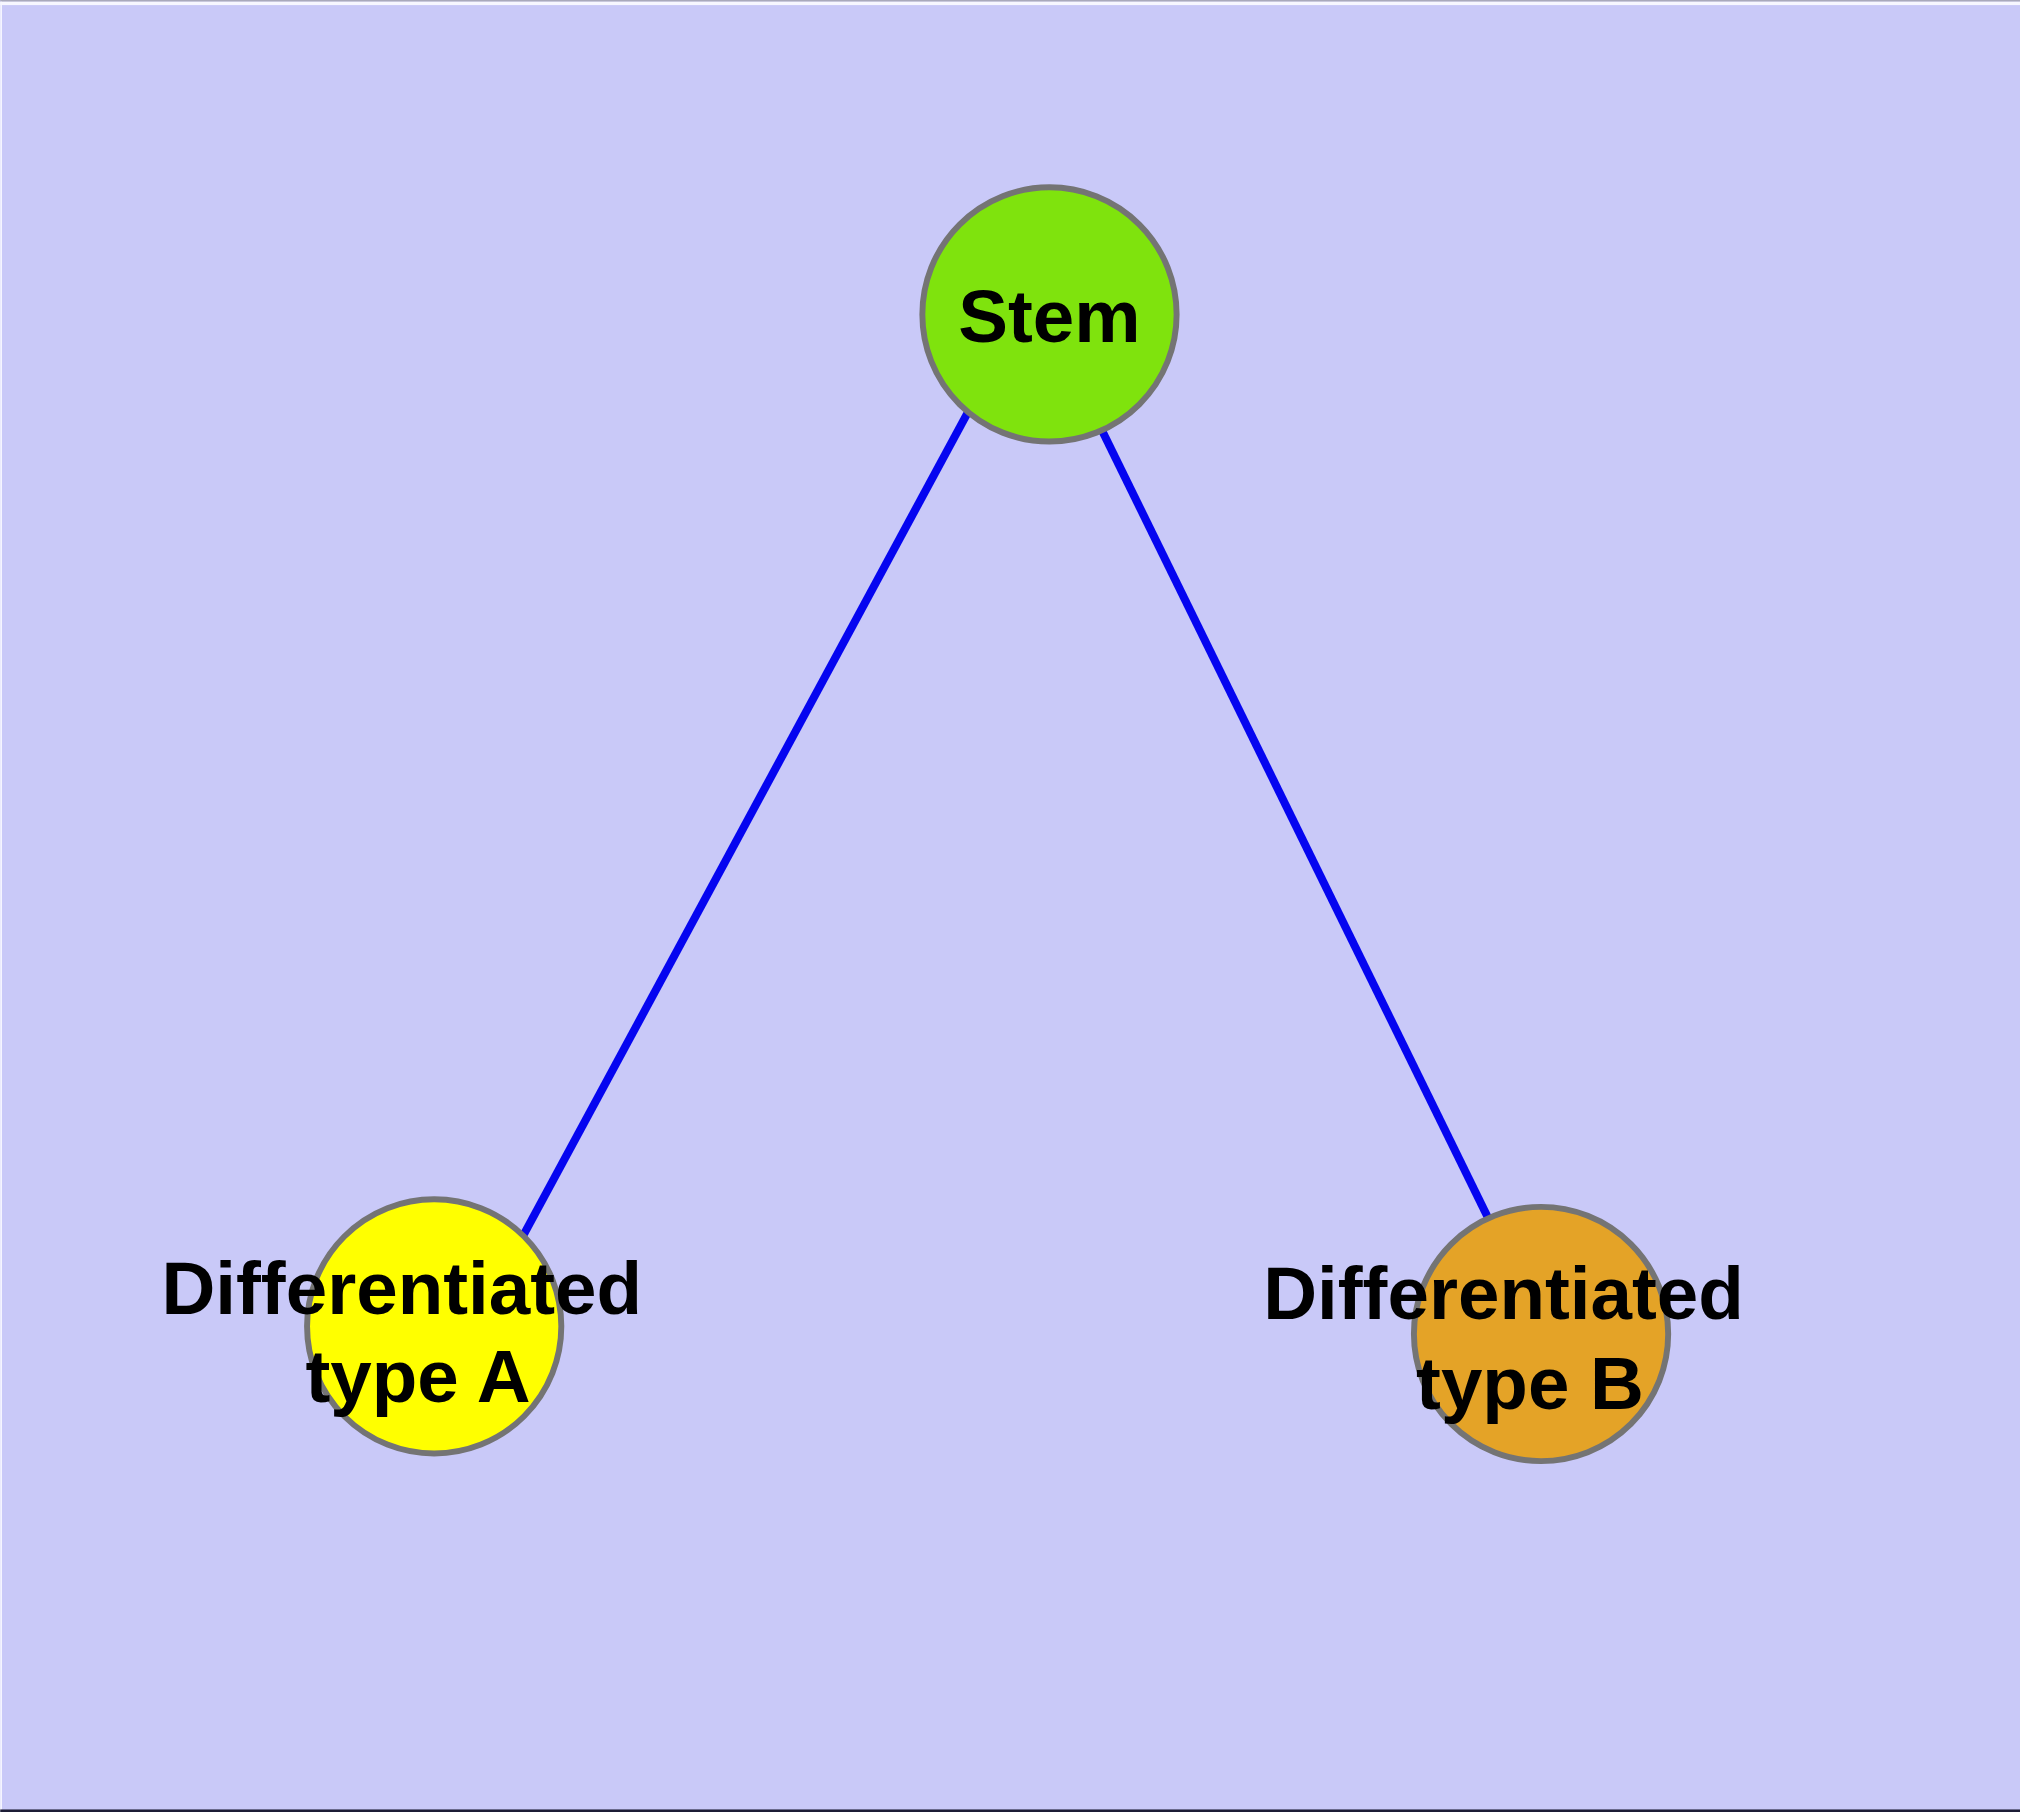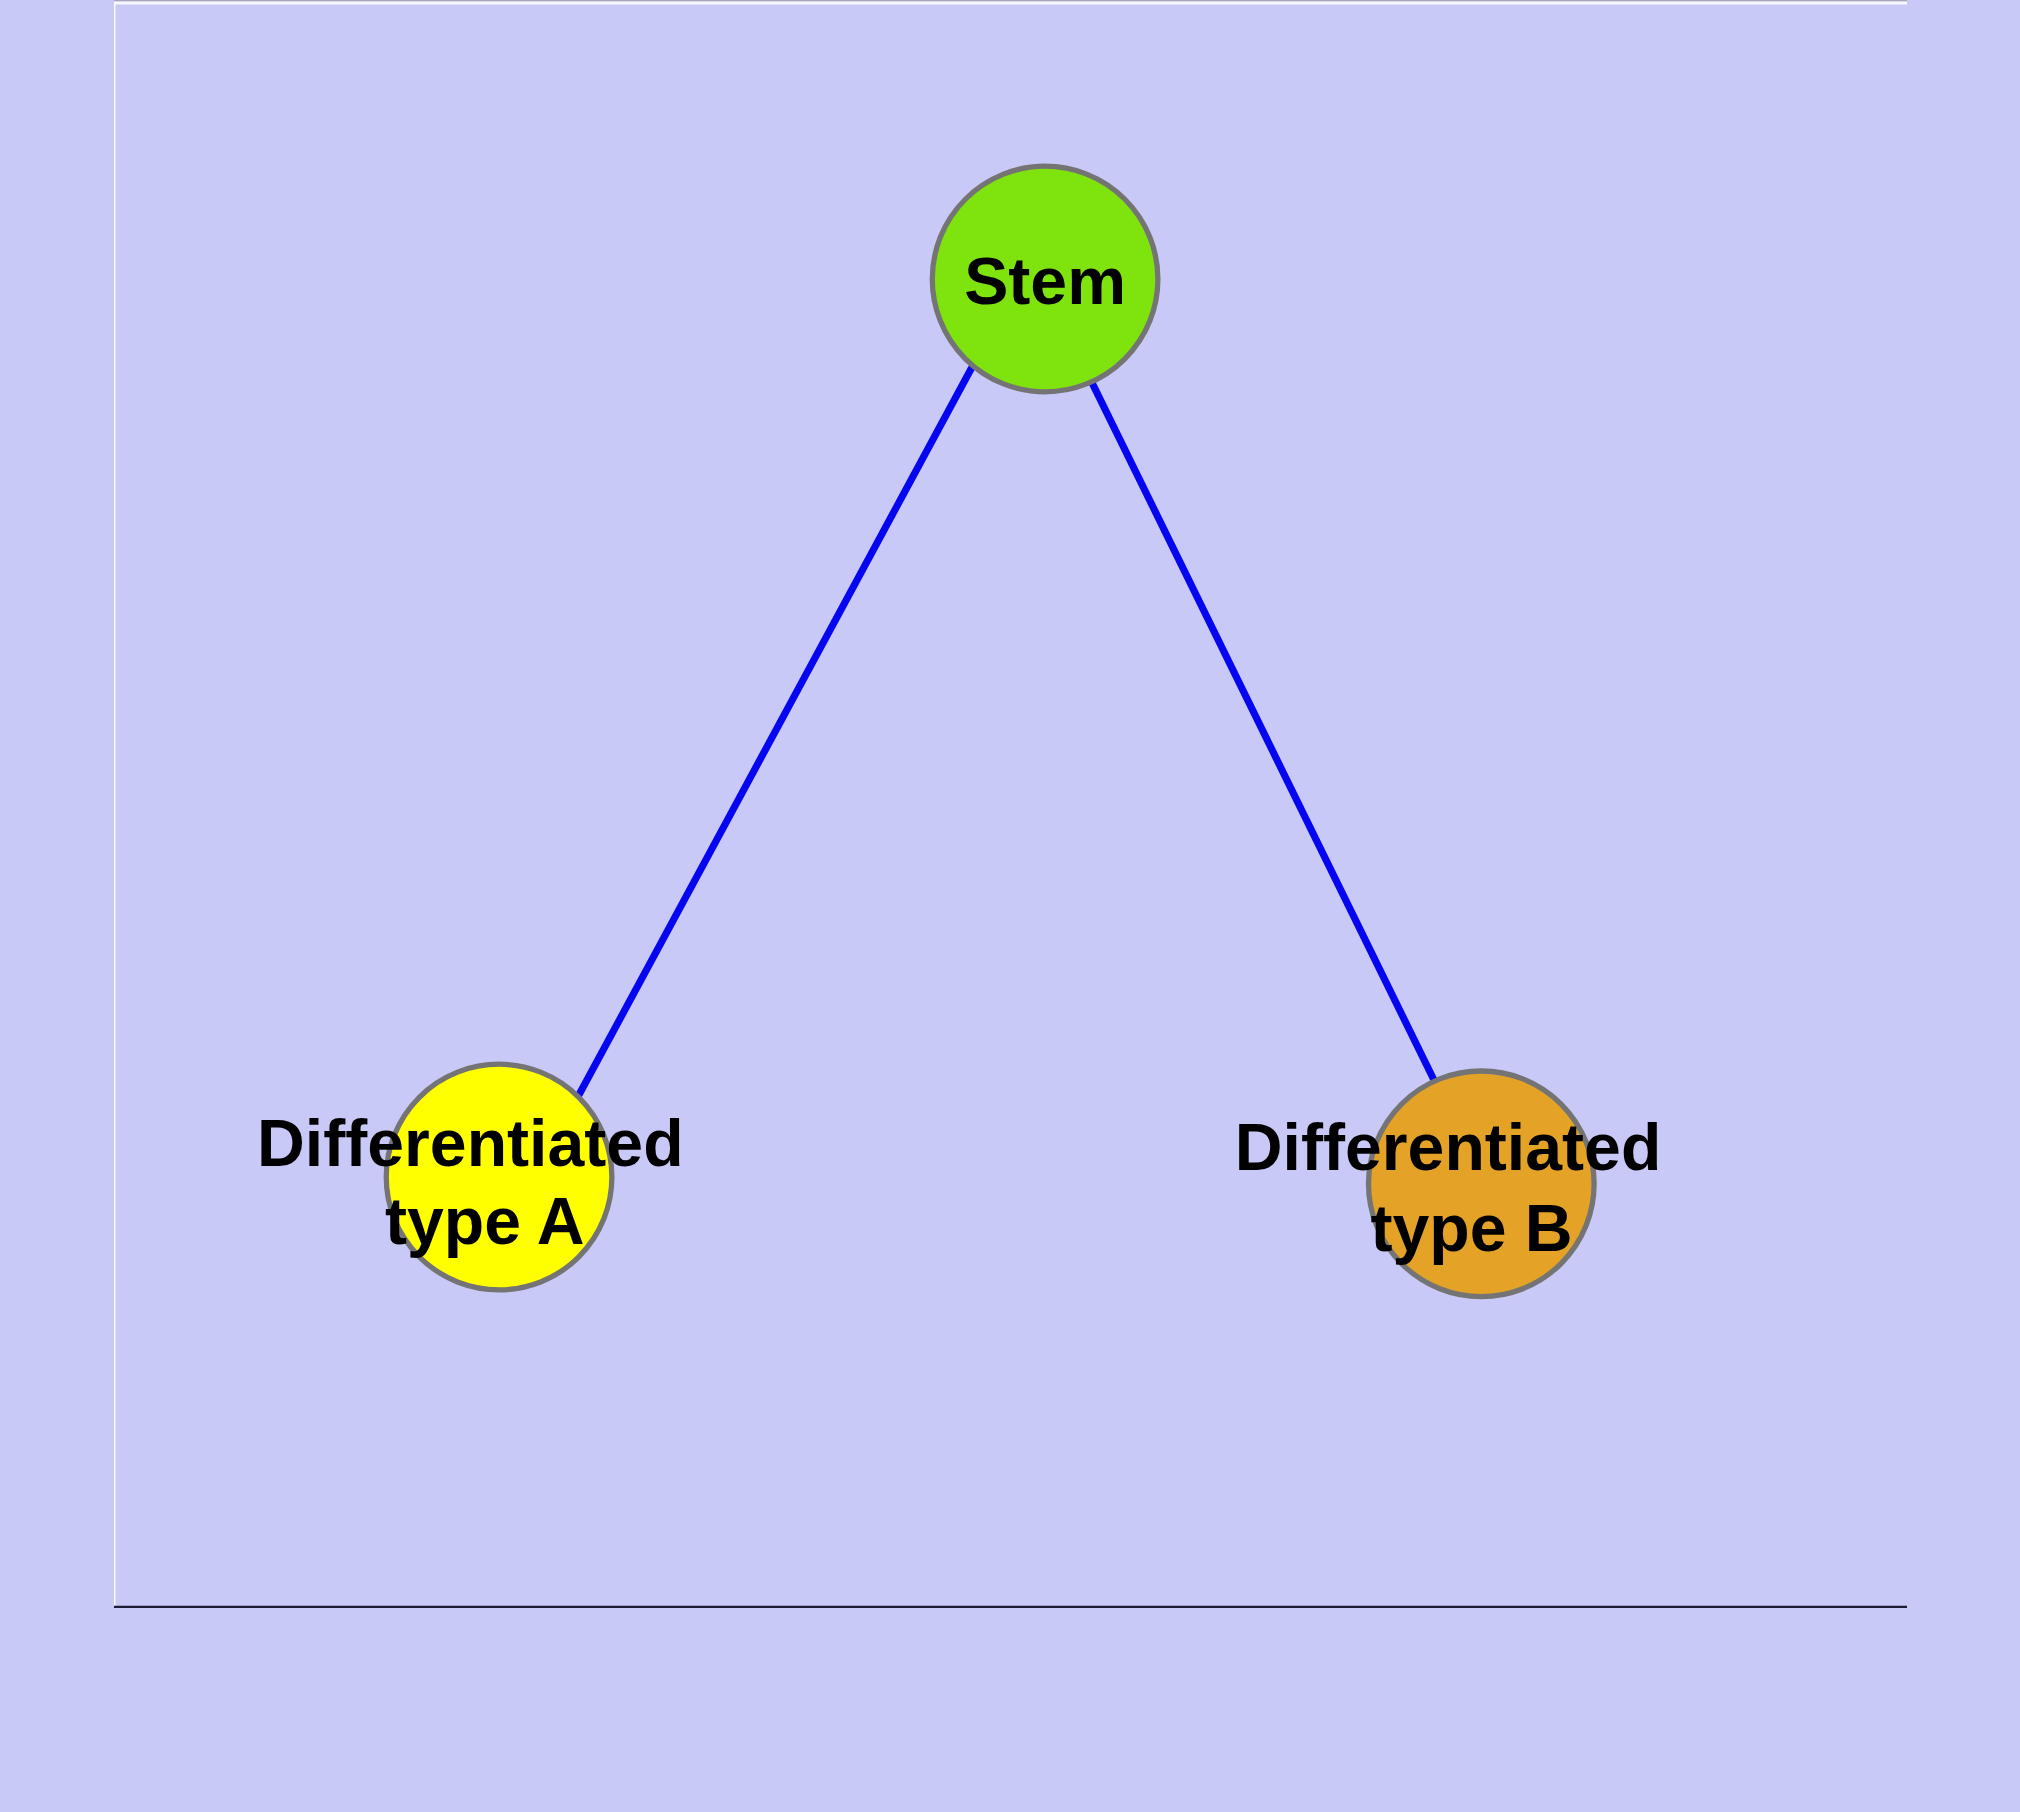--- a/index.html
+++ b/index.html
@@ -2,21 +2,21 @@
 <html style="font-size:13.6px"><head>
 <meta charset="utf-8">
 <style>
   html, body {
     margin: 0;
     padding: 0;
     background: #c9c9f8;
   }
   .canvas-wrap {
     width: 2021px;
-    height: 1608px;
+    height: 1812px;
     position: relative;
     overflow: hidden;
   }
   svg {
     display: block;
     width: 100%;
     height: 100%;
   }
   .node-label {
     font-family: "Liberation Sans", sans-serif;

